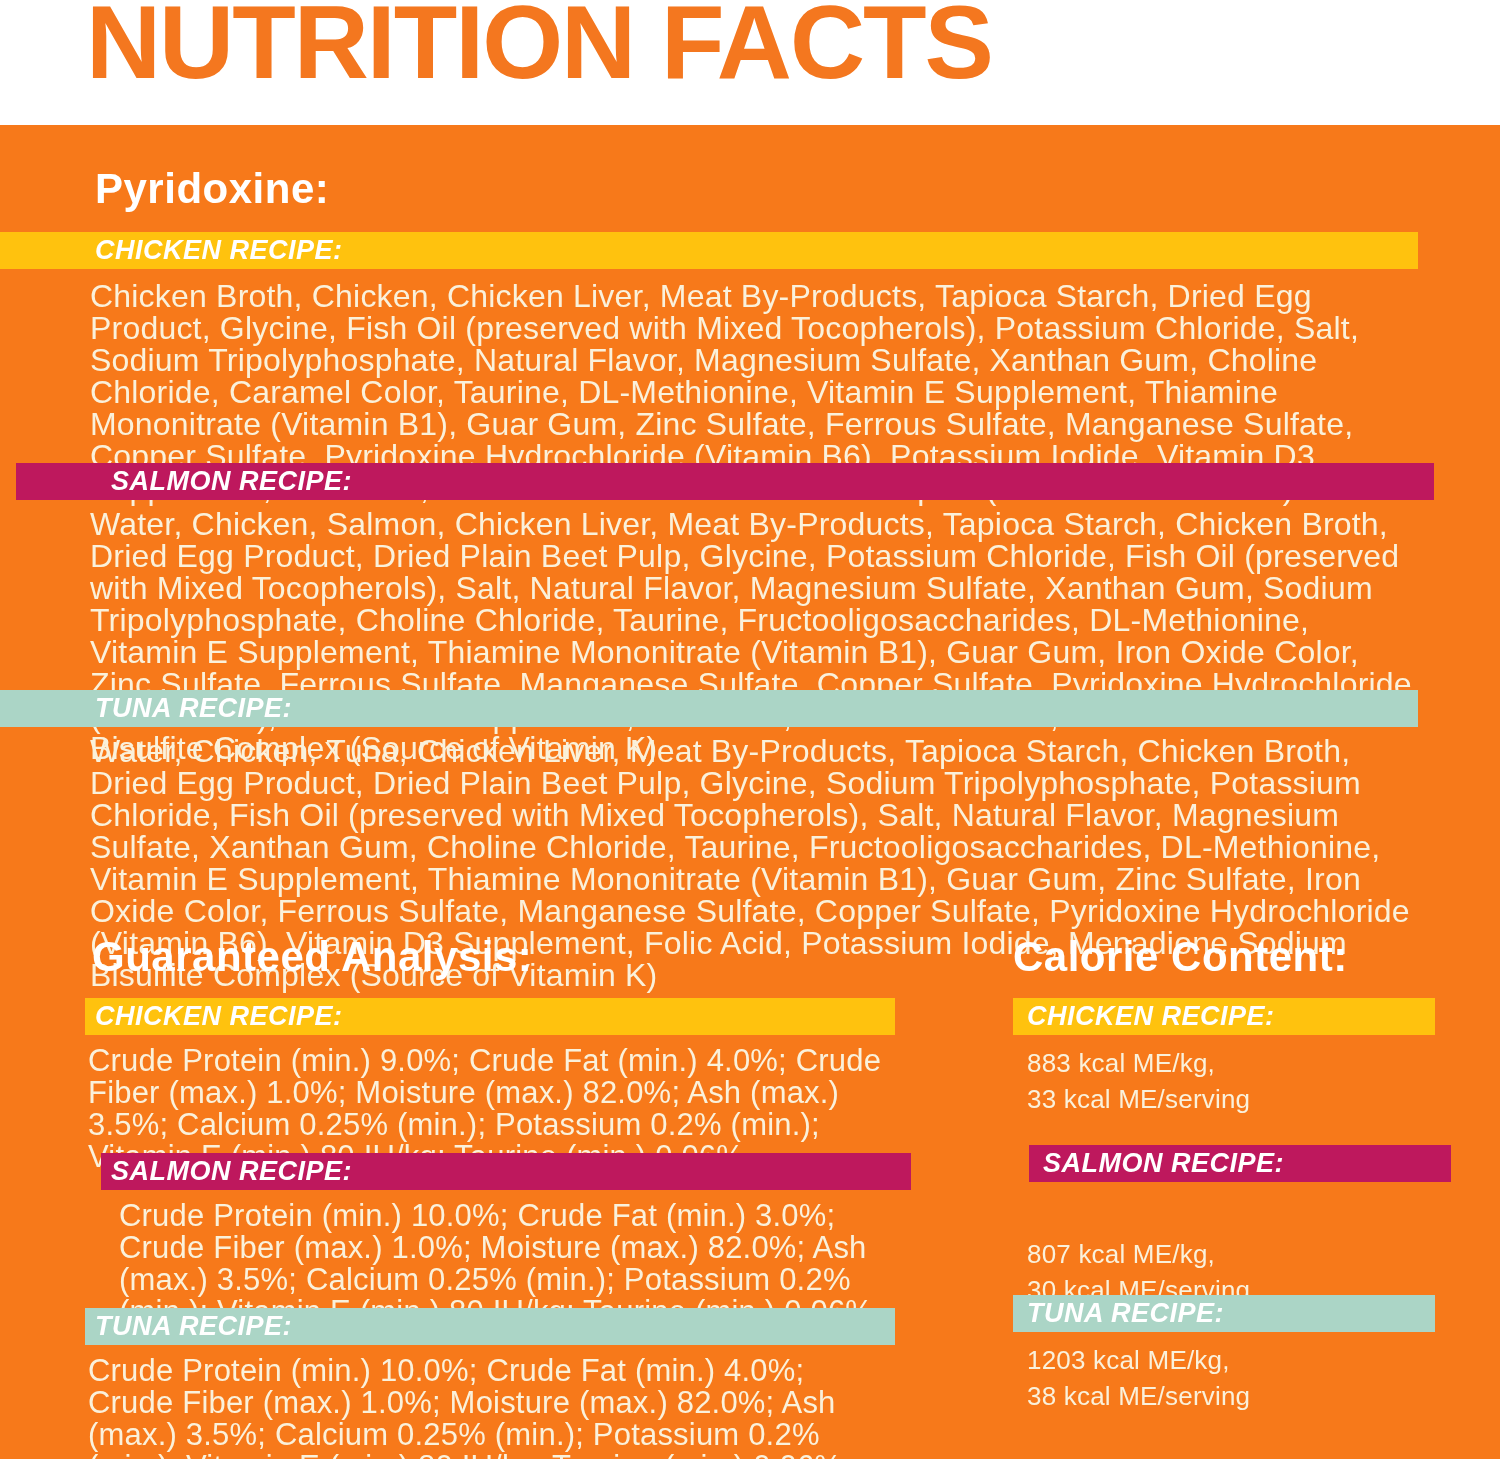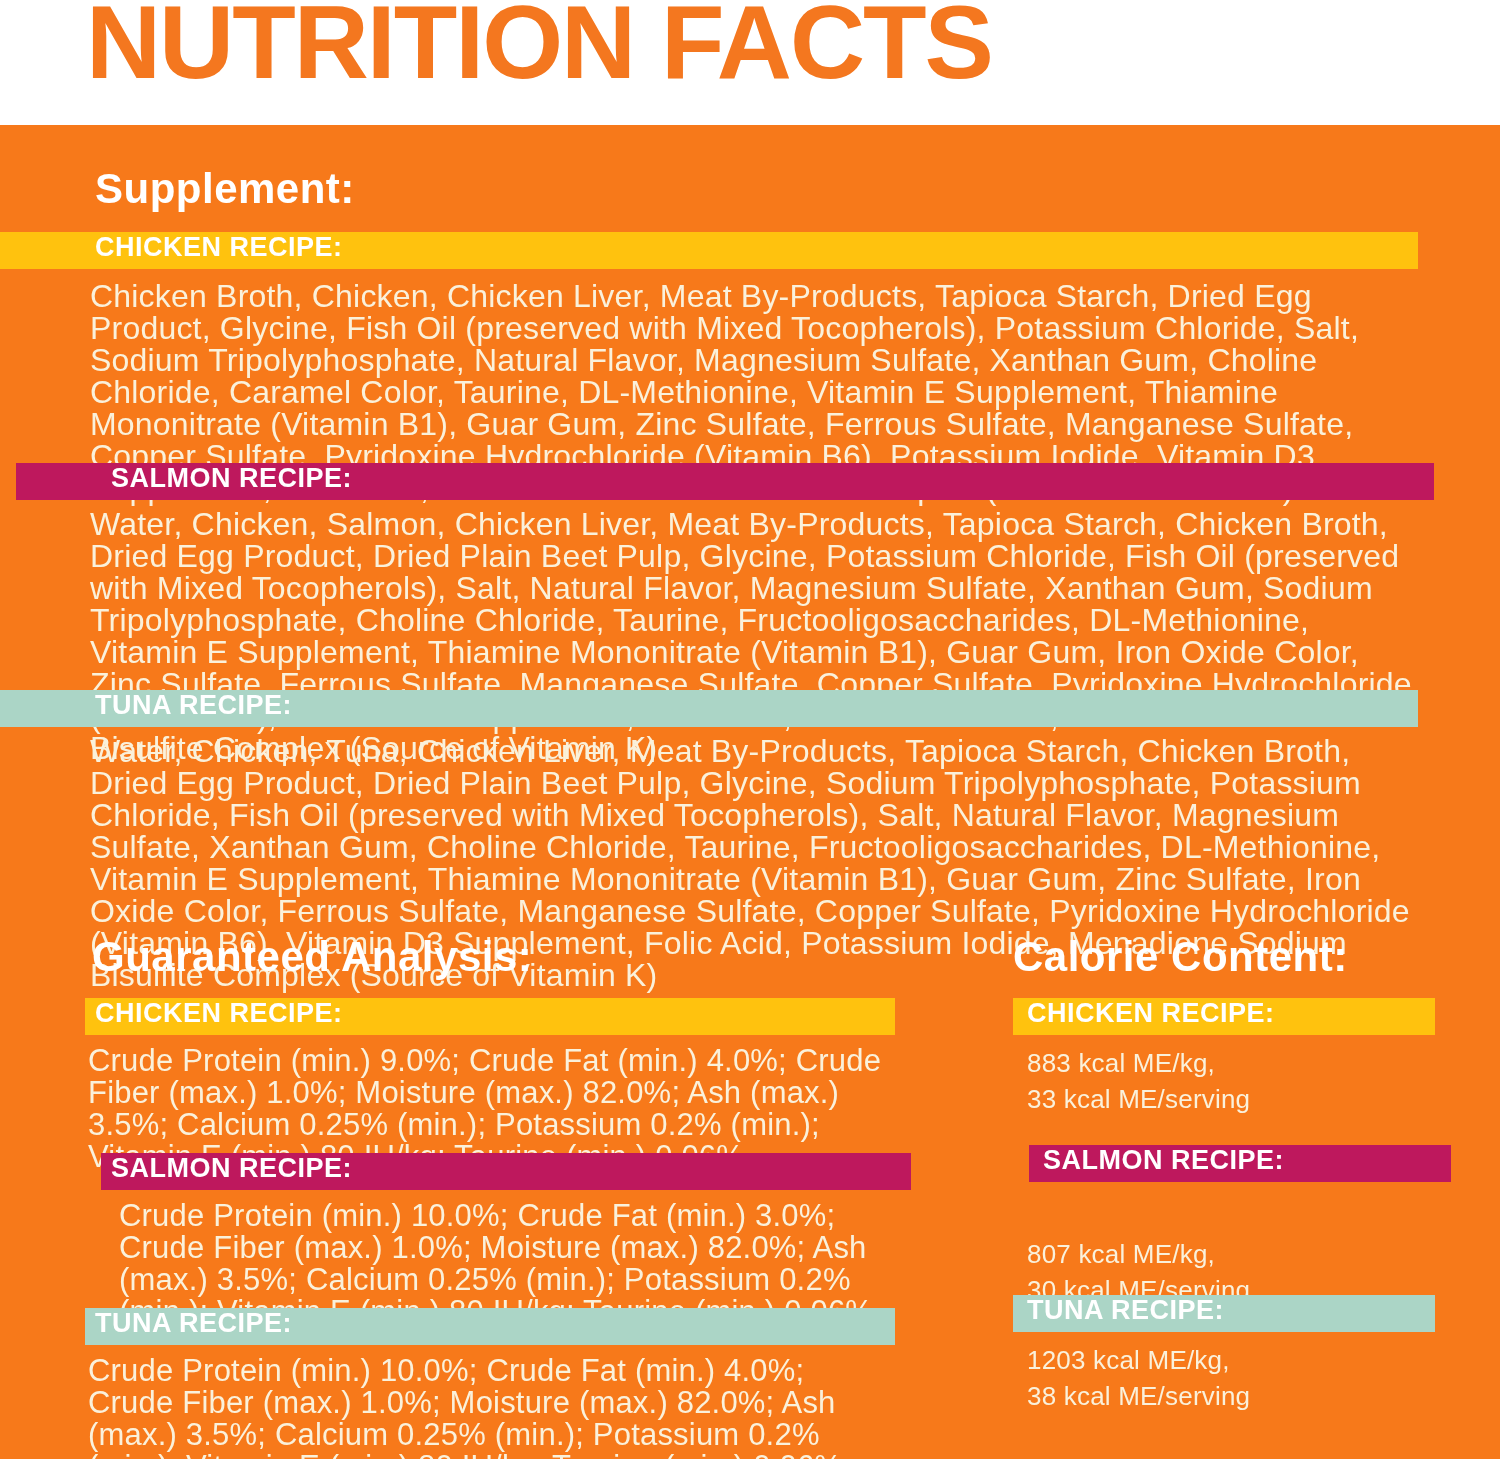--- a/index.html
+++ b/index.html
@@ -46,22 +46,23 @@
     color: #ffffff;
     font-size: 42px;
     font-weight: bold;
     letter-spacing: 0.5px;
     white-space: nowrap;
   }
   .banner {
     position: absolute;
     height: 37px;
     display: flex;
-    align-items: flex-start;
+    align-items: center;
     box-sizing: border-box;
+    font-style: italic;
   }
   .banner-full { left: 0; width: 1418px; padding-left: 95px; }
   .banner-left-col { left: 85px; width: 810px; padding-left: 10px; }
   .banner-right-col { left: 1013px; width: 422px; padding-left: 14px; }
   .banner-yellow { background: #FFC20E; }
   .banner-pink   { background: #be185d; margin-left: 16px; }
   .banner-teal   { background: #ABD5C6; }
   .banner-label {
     color: #ffffff;
     font-size: 27px;
@@ -104,21 +105,21 @@
 <body>
 
 <div class="page">
 
   <div class="header">
     <h1 class="main-title">NUTRITION FACTS</h1>
   </div>
 
   <div class="body-orange">
 
-    <h2 class="section-heading" style="left:95px; top:40px;">Supplement:</h2>
+    <h2 class="section-heading" style="left:95px; top:40px;">Pyridoxine:</h2>
 
     <div class="banner banner-full banner-yellow" style="top:107px;">
       <span class="banner-label">CHICKEN RECIPE:</span>
     </div>
     <p class="ing-text" style="top:155px;">Chicken Broth, Chicken, Chicken Liver, Meat By-Products, Tapioca Starch, Dried Egg Product, Glycine, Fish Oil (preserved with Mixed Tocopherols), Potassium Chloride, Salt, Sodium Tripolyphosphate, Natural Flavor, Magnesium Sulfate, Xanthan Gum, Choline Chloride, Caramel Color, Taurine, DL-Methionine, Vitamin E Supplement, Thiamine Mononitrate (Vitamin B1), Guar Gum, Zinc Sulfate, Ferrous Sulfate, Manganese Sulfate, Copper Sulfate, Pyridoxine Hydrochloride (Vitamin B6), Potassium Iodide, Vitamin D3 Supplement, Folic Acid, Menadione Sodium Bisulfite Complex (Source of Vitamin K)</p>
 
     <div class="banner banner-full banner-pink" style="top:338px;">
       <span class="banner-label">SALMON RECIPE:</span>
     </div>
     <p class="ing-text" style="top:383px;">Water, Chicken, Salmon, Chicken Liver, Meat By-Products, Tapioca Starch, Chicken Broth, Dried Egg Product, Dried Plain Beet Pulp, Glycine, Potassium Chloride, Fish Oil (preserved with Mixed Tocopherols), Salt, Natural Flavor, Magnesium Sulfate, Xanthan Gum, Sodium Tripolyphosphate, Choline Chloride, Taurine, Fructooligosaccharides, DL-Methionine, Vitamin E Supplement, Thiamine Mononitrate (Vitamin B1), Guar Gum, Iron Oxide Color, Zinc Sulfate, Ferrous Sulfate, Manganese Sulfate, Copper Sulfate, Pyridoxine Hydrochloride (Vitamin B6), Vitamin D3 Supplement, Folic Acid, Potassium Iodide, Menadione Sodium Bisulfite Complex (Source of Vitamin K)</p>

